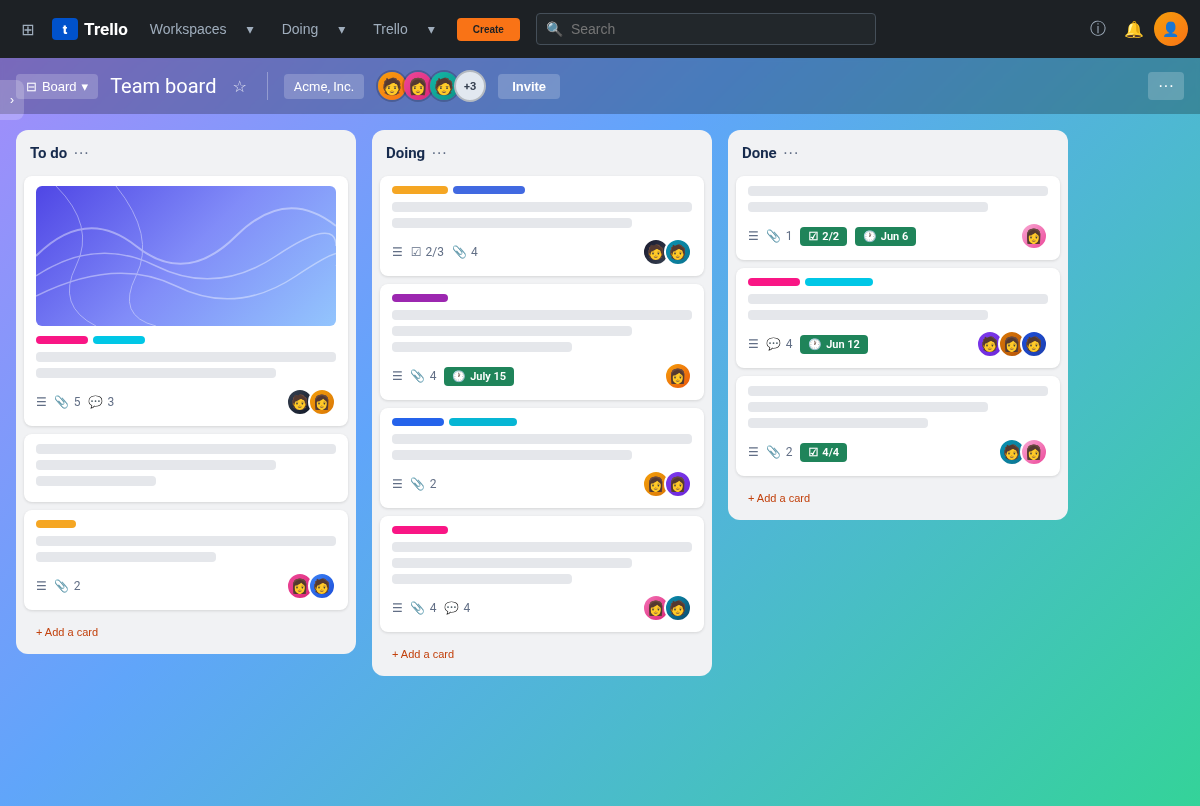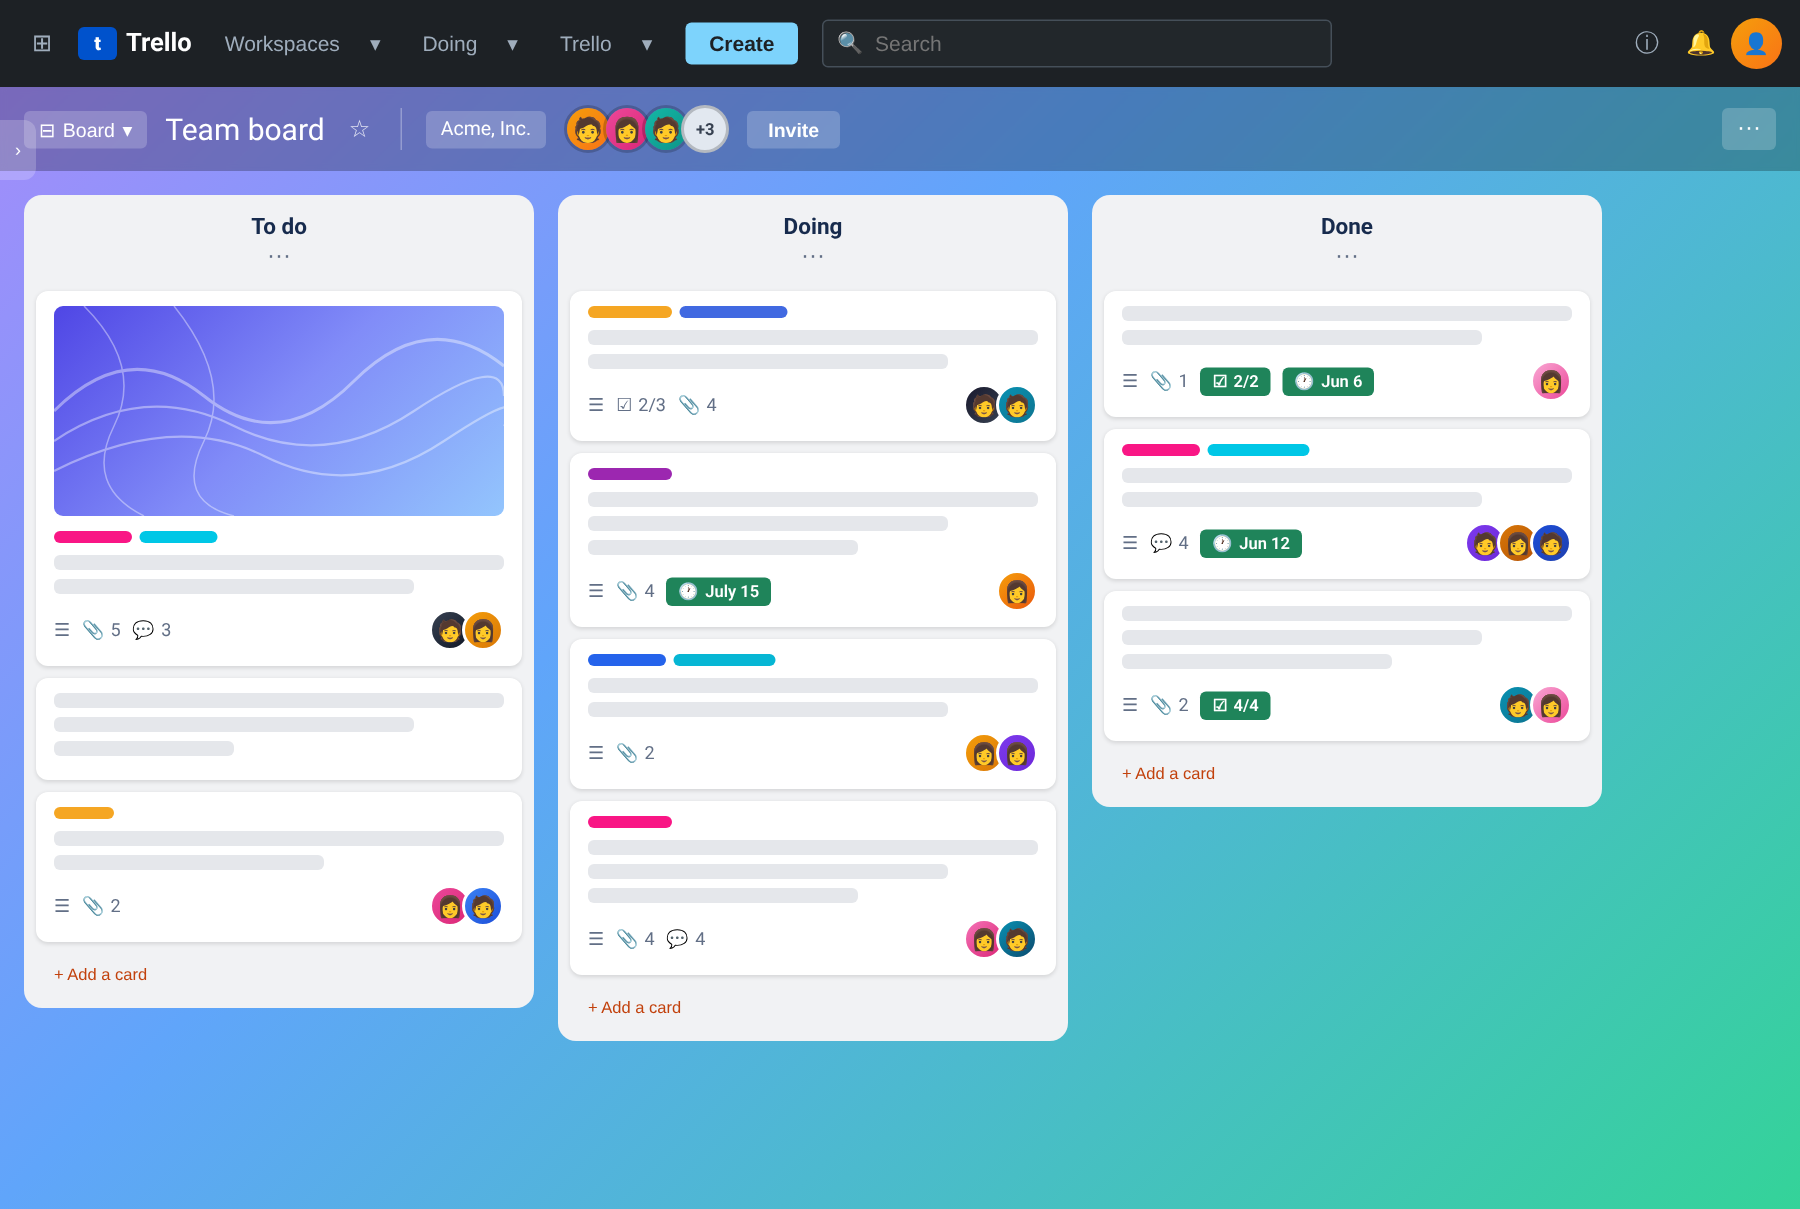--- a/index.html
+++ b/index.html
@@ -53,24 +53,24 @@
       font-size: 14px;
       cursor: pointer;
       padding: 6px 10px;
       border-radius: 4px;
       display: flex;
       align-items: center;
       gap: 20px;
       white-space: nowrap;
     }
     .nav-create {
-      background: #7dd3fc;
+      background: #f97316;
       color: #1d2125;
       border: none;
-      font-size: 14px;
+      font-size: 10px;
       font-weight: 600;
       cursor: pointer;
       padding: 6px 16px;
       border-radius: 4px;
       margin: 0 4px;
     }
     .nav-search {
       flex: 1;
       max-width: 340px;
       margin-left: 4px;
@@ -245,21 +245,20 @@
       max-height: 660px;
       overflow-y: auto;
       display: flex;
       flex-direction: column;
     }
     .list-header {
       display: flex;
       align-items: center;
       justify-content: flex-start;
       padding: 12px 14px 8px;
-      flex-direction: column;
     }
     .list-title {
       font-weight: 700;
       font-size: 15px;
       color: #172b4d;
     }
     .list-menu-btn {
       background: none;
       border: none;
       color: #626f86;

